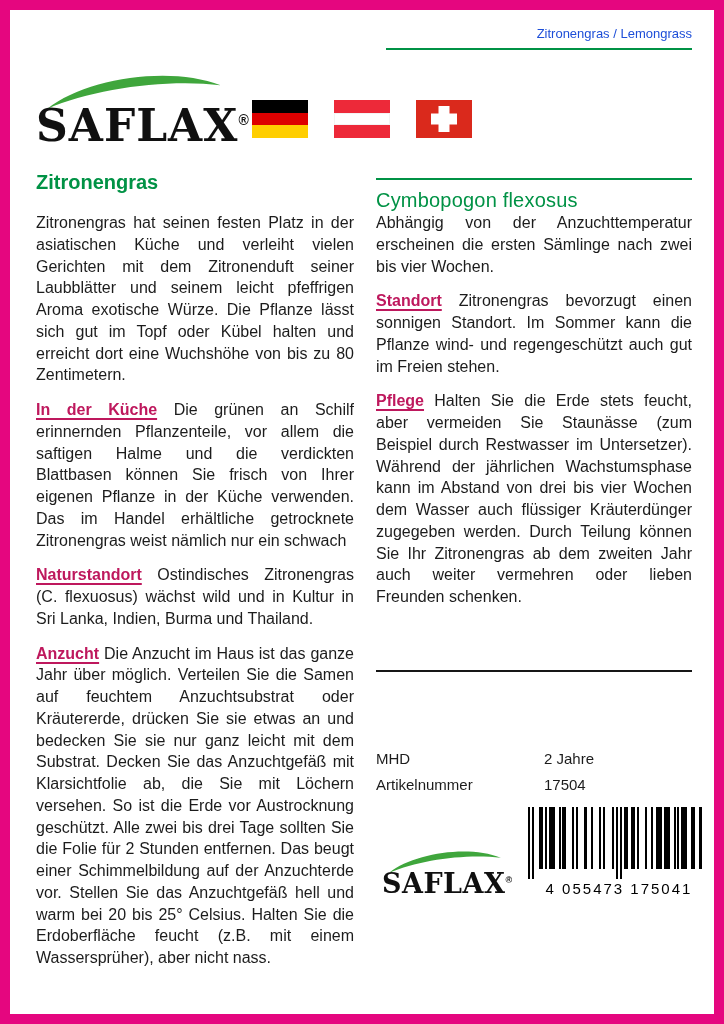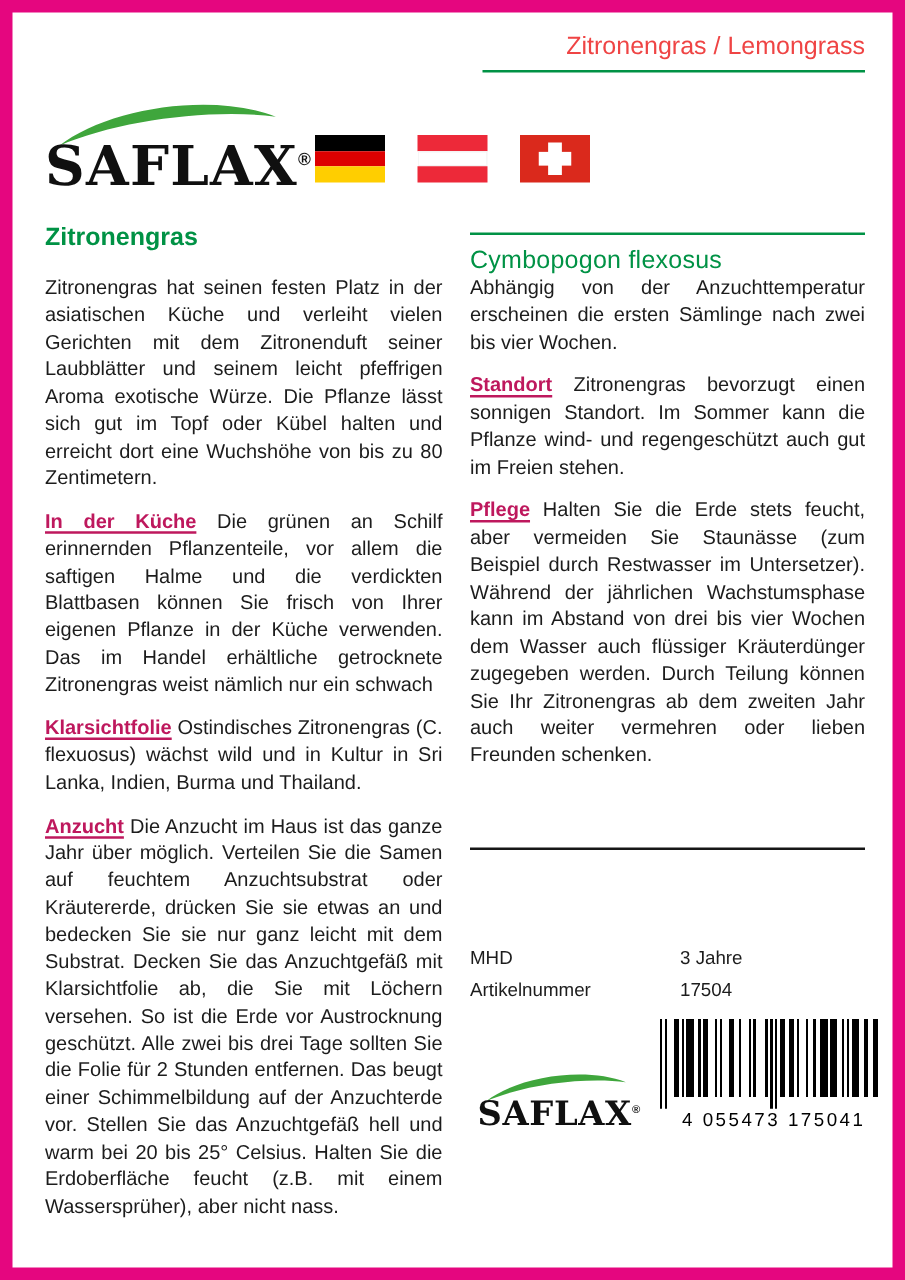--- a/index.html
+++ b/index.html
@@ -5,21 +5,21 @@
   html,body{margin:0;padding:0;background:#fff;}
   .page{
     width:724px;height:1024px;box-sizing:border-box;
     border:10px solid #e5067f;background:#fff;
     font-family:"Liberation Sans",sans-serif;color:#1c1c1c;
     overflow:hidden;position:relative;
   }
   .inner{padding:12px 22px 0 26px;height:100%;box-sizing:border-box;}
 
   
-  .top-title{text-align:right;color:#ef4444;font-size:20px;padding-top:4px;}
+  .top-title{text-align:right;color:#1d4ed8;font-size:13px;padding-top:4px;}
   .top-rule{height:2px;background:#009245;width:306px;margin:7px 0 0 auto;}
 
   
   .brand-row{display:flex;align-items:flex-end;gap:20px;margin-top:2px;height:96px;}
   .logo{position:relative;width:196px;}
   .logo svg.swoosh{display:block;width:184px;height:40px;margin-left:6px;margin-bottom:-8px;}
   .logo-text{font-family:"DejaVu Serif",serif;font-weight:bold;font-size:44px;line-height:1;color:#101010;letter-spacing:1px;}
   .logo-text .reg{font-size:14px;vertical-align:super;font-family:"Liberation Sans",sans-serif;font-weight:bold;}
   .flags{display:flex;gap:26px;align-items:center;margin-bottom:10px;}
   .flag{width:56px;height:38px;display:flex;flex-direction:column;position:relative;flex:0 0 auto;}
@@ -87,36 +87,36 @@
         </div>
       </div>
     </div>
 
     <div class="columns">
 
       <div class="col col-left">
         <h2>Zitronengras</h2>
         <p class="body">Zitronengras hat seinen festen Platz in der asiatischen Küche und verleiht vielen Gerichten mit dem Zitronenduft seiner Laubblätter und seinem leicht pfeffrigen Aroma exotische Würze. Die Pflanze lässt sich gut im Topf oder Kübel halten und erreicht dort eine Wuchshöhe von bis zu 80 Zentimetern.</p>
         <p class="body"><span class="h">In der Küche</span> <span>Die grünen an Schilf erinnernden Pflanzenteile, vor allem die saftigen Halme und die verdickten Blattbasen können Sie frisch von Ihrer eigenen Pflanze in der Küche verwenden. Das im Handel erhältliche getrocknete Zitronengras weist nämlich nur ein schwach</span></p>
-        <p class="body"><span class="h">Klarsichtfolie</span> <span>Ostindisches Zitronengras (C. flexuosus) wächst wild und in Kultur in Sri Lanka, Indien, Burma und Thailand.</span></p>
+        <p class="body"><span class="h">Naturstandort</span> <span>Ostindisches Zitronengras (C. flexuosus) wächst wild und in Kultur in Sri Lanka, Indien, Burma und Thailand.</span></p>
         <p class="body"><span class="h">Anzucht</span> <span>Die Anzucht im Haus ist das ganze Jahr über möglich.  Verteilen Sie die Samen auf feuchtem Anzuchtsubstrat oder Kräutererde, drücken Sie sie etwas an und bedecken Sie sie nur ganz leicht mit dem Substrat. Decken Sie das Anzuchtgefäß mit Klarsichtfolie ab, die Sie mit Löchern versehen. So ist die Erde vor Austrocknung geschützt. Alle zwei bis drei Tage sollten Sie die Folie für 2 Stunden entfernen. Das beugt einer Schimmelbildung auf der Anzuchterde vor. Stellen Sie das Anzuchtgefäß hell und warm bei 20 bis 25° Celsius. Halten Sie die Erdoberfläche feucht (z.B. mit einem Wassersprüher), aber nicht nass.</span></p>
       </div>
 
       <div class="col col-right">
         <div class="right-rule"></div>
         <h2 class="latin">Cymbopogon flexosus</h2>
         <p class="body">Abhängig von der Anzuchttemperatur erscheinen die ersten Sämlinge nach zwei bis vier Wochen.</p>
         <p class="body"><span class="h">Standort</span> <span>Zitronengras bevorzugt einen sonnigen Standort. Im Sommer kann die Pflanze wind- und regengeschützt auch gut im Freien stehen.</span></p>
         <p class="body"><span class="h">Pflege</span> <span>Halten Sie die Erde stets feucht, aber vermeiden Sie Staunässe (zum Beispiel durch Restwasser im Untersetzer). Während der jährlichen Wachstumsphase kann im Abstand von drei bis vier Wochen dem Wasser auch flüssiger Kräuterdünger zugegeben werden. Durch Teilung können Sie Ihr Zitronengras ab dem zweiten Jahr auch weiter vermehren oder lieben Freunden schenken.</span></p>
 
         <div class="black-rule"></div>
 
         <div class="meta-row">
           <span>MHD</span>
-          <span>3 Jahre</span>
+          <span>2 Jahre</span>
         </div>
         <div class="meta-row">
           <span>Artikelnummer</span>
           <span>17504</span>
         </div>
 
         <div class="footer-row">
           <div class="logo logo-small">
             <svg class="swoosh" viewBox="0 0 220 48">
               <path d="M6 44 C 52 8, 152 -8, 214 16 C 150 8, 62 20, 6 44 Z" fill="#3fa63c"></path>

